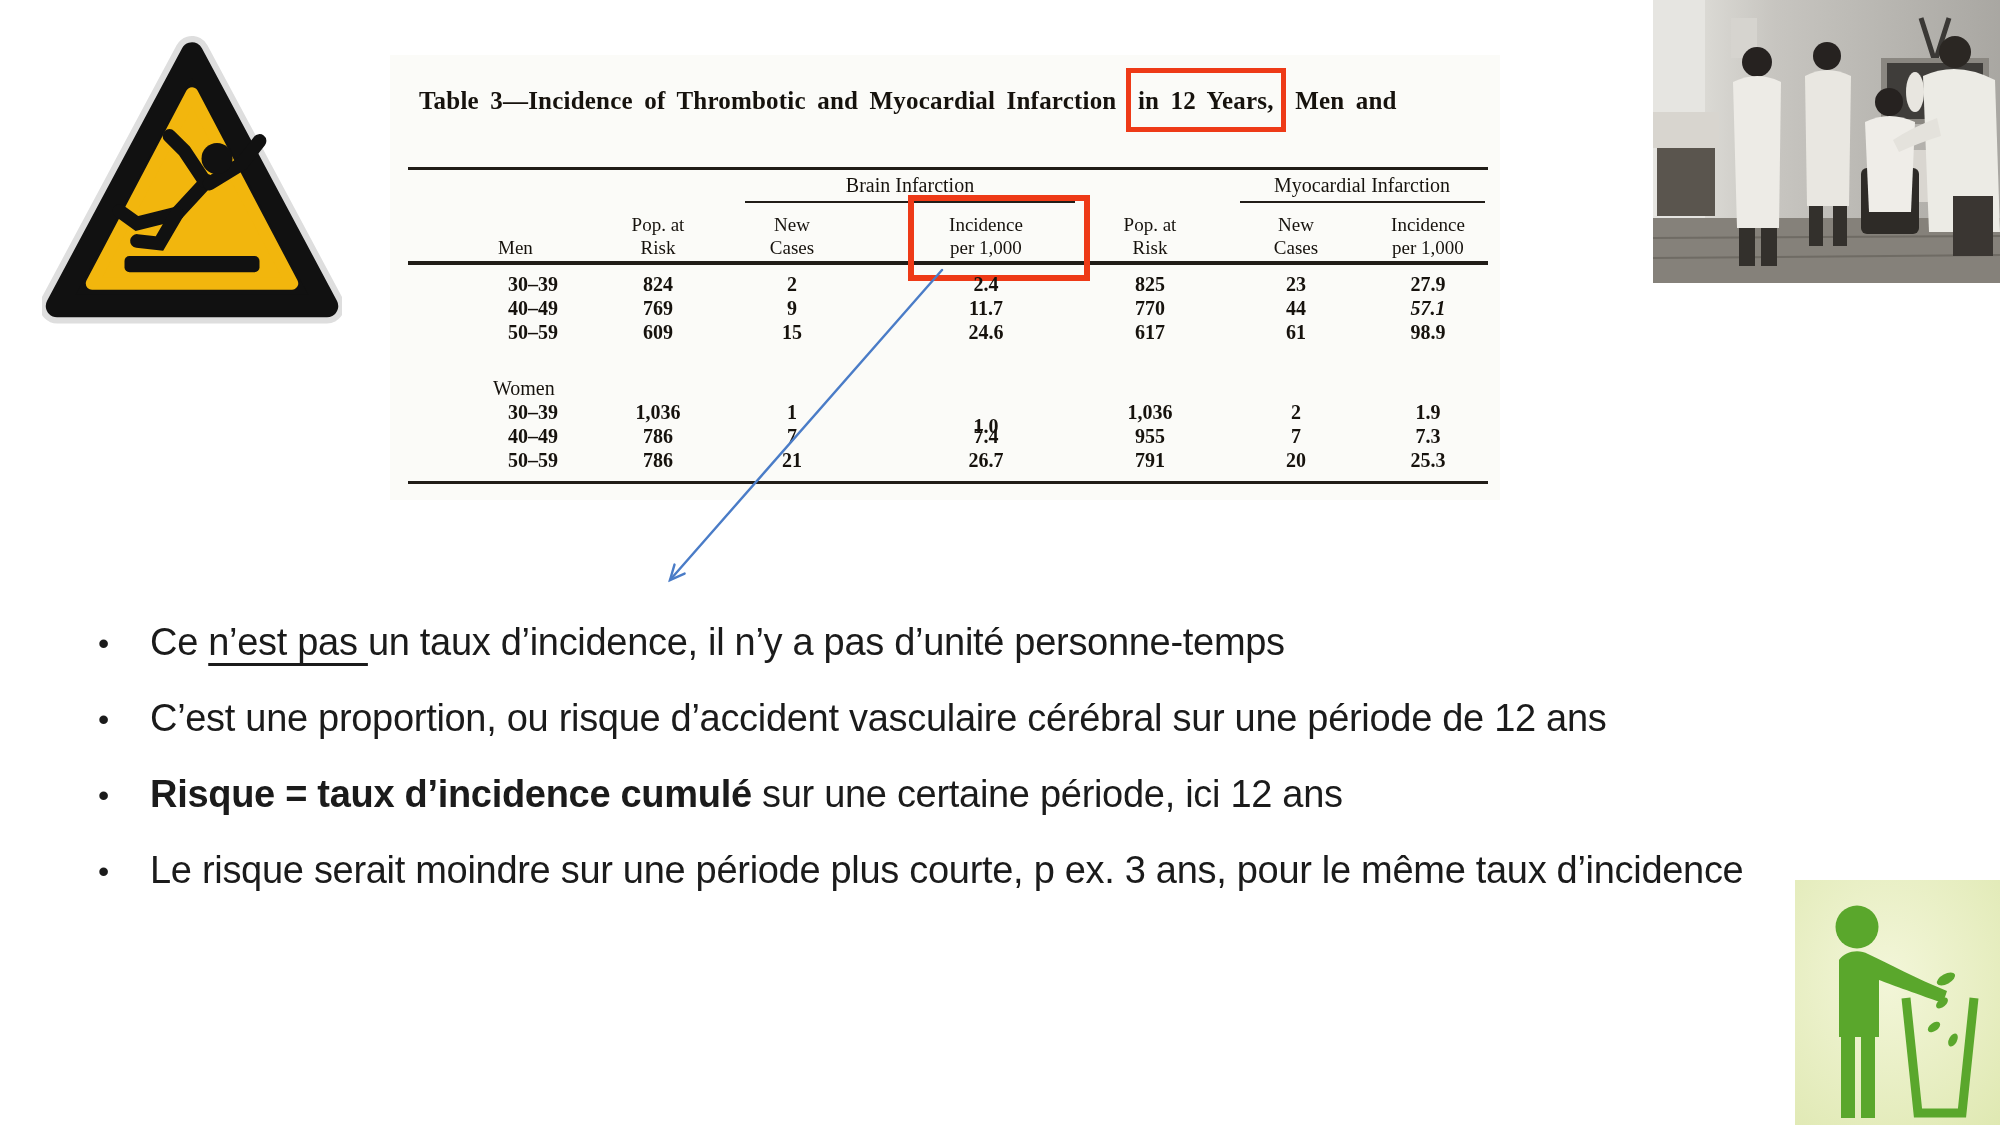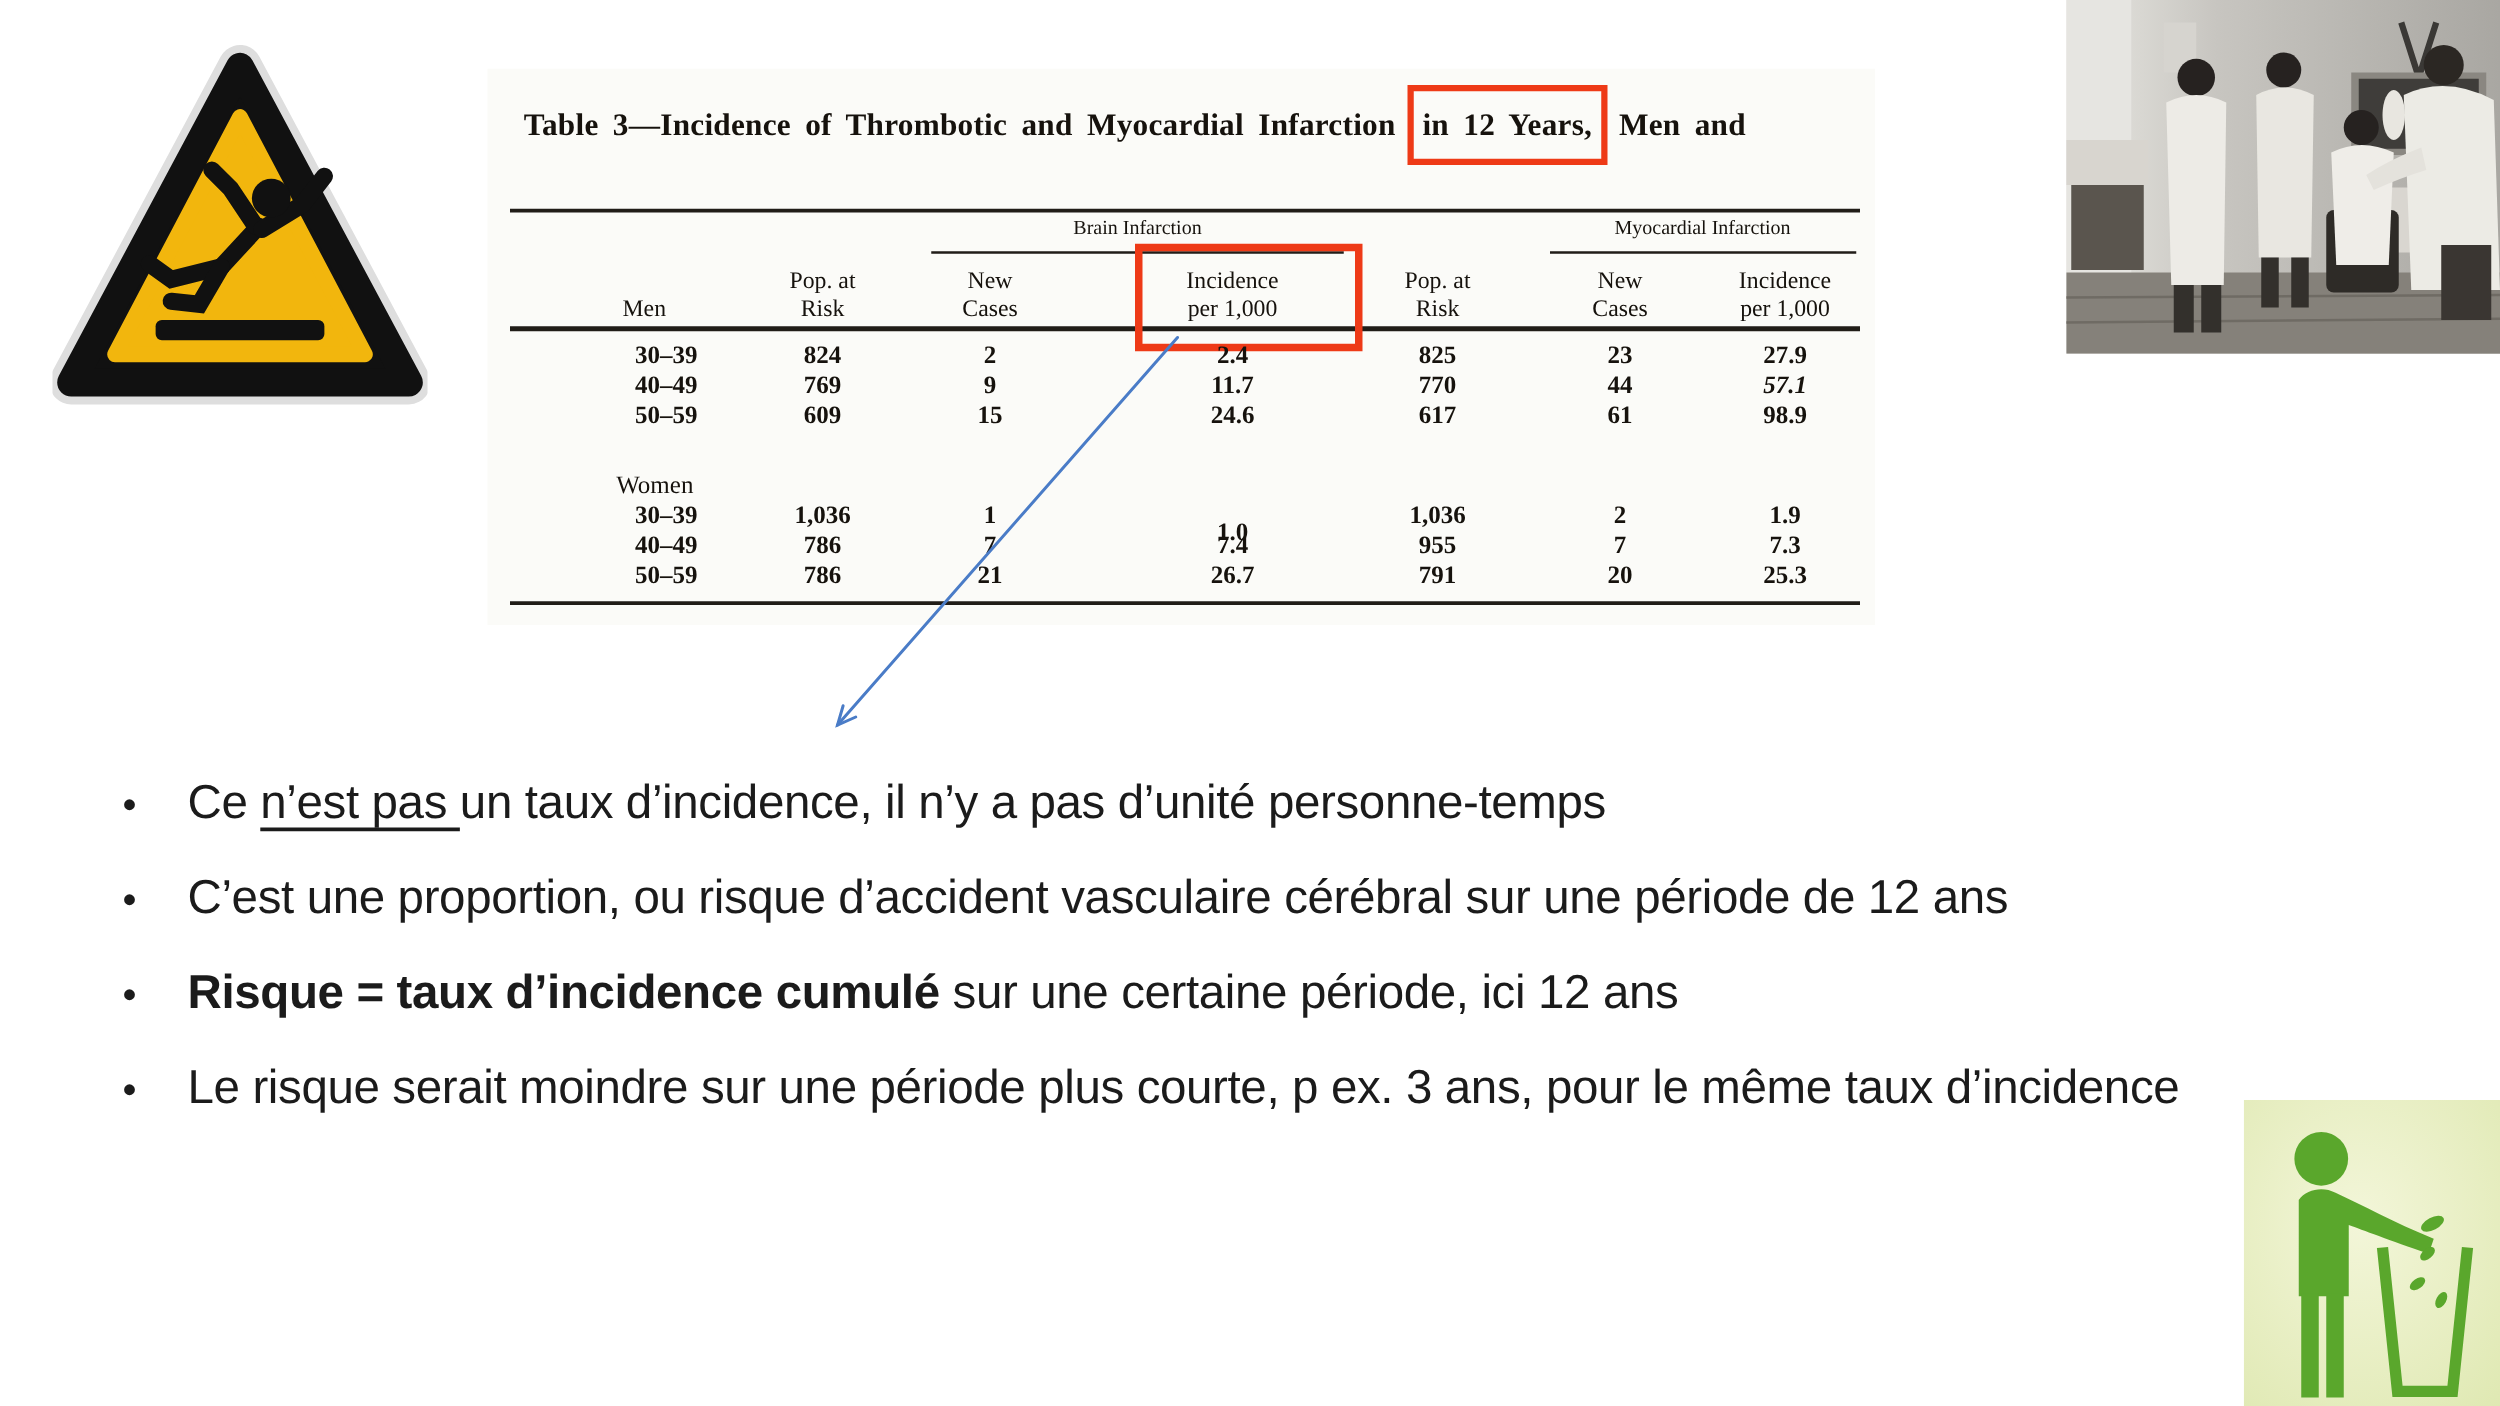--- a/index.html
+++ b/index.html
@@ -7,21 +7,21 @@
          font-family:"Liberation Sans",sans-serif;}
 
   
   .scan{position:absolute;left:390px;top:55px;width:1110px;height:445px;
         background:#fbfbf8;color:#16120d;font-family:"Liberation Serif",serif;}
   .scan-title{position:absolute;left:15px;top:30px;width:1090px;
         font-size:25px;font-weight:700;line-height:31px;word-spacing:5px;letter-spacing:.2px;margin-left:14px;}
   .scan-title .hl{border:5px solid #ee3a17;padding:14px 7px 13px;margin:-14px -2px -13px;display:inline;}
   .t2{display:block;margin-left:28px;}
   .rule{position:absolute;background:#211d18;height:3px;}
-  .ghead{position:absolute;top:119px;font-size:16px;transform:translateX(-50%);white-space:nowrap;}
+  .ghead{position:absolute;top:119px;font-size:20px;transform:translateX(-50%);white-space:nowrap;}
   .chead{position:absolute;top:150px;height:54px;display:flex;flex-direction:column;justify-content:flex-end;
          font-size:19px;line-height:23px;text-align:center;transform:translateX(-50%);white-space:nowrap;}
   .chead.first{transform:none;text-align:left;}
   .cell{position:absolute;font-size:20px;font-weight:700;transform:translateX(-50%);white-space:nowrap;}
   .cell.age{transform:none;left:118px;}
   .wlabel{position:absolute;left:103px;top:322px;font-size:20px;}
   .hl-box{position:absolute;left:518px;top:140px;width:170px;height:74px;border:6px solid #ee3a17;}
 
   
   .arrow-svg{position:absolute;left:650px;top:262px;width:310px;height:335px;}

